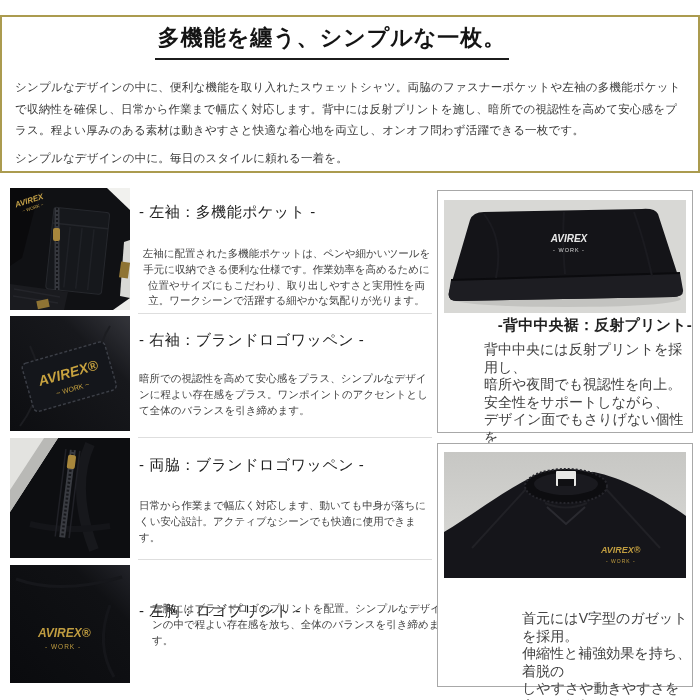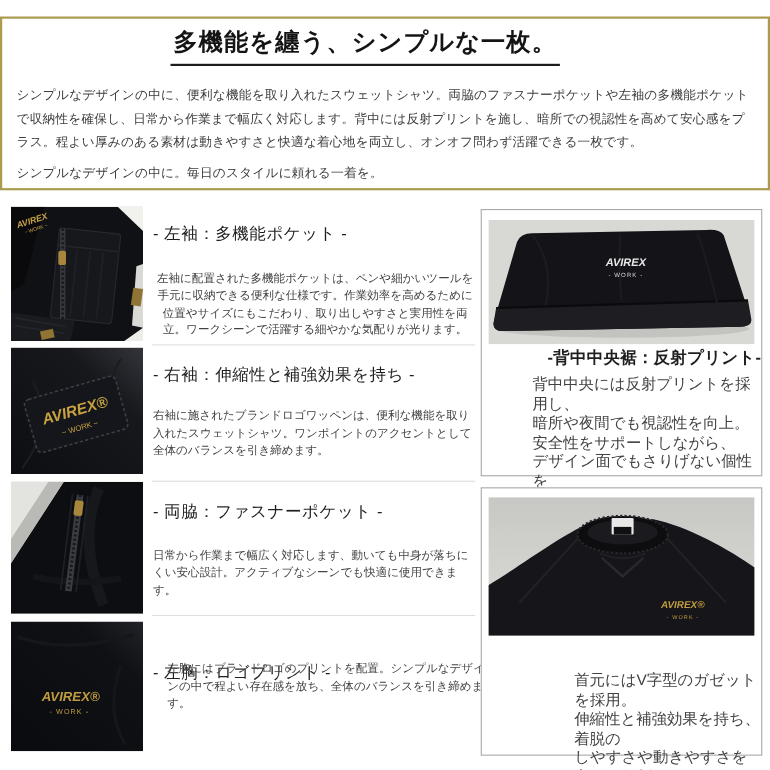--- a/index.html
+++ b/index.html
@@ -158,25 +158,25 @@
       <text x="28" y="72" font-size="12" font-weight="bold" font-style="italic" fill="#bf9c40">AVIREX®</text>
       <text x="35" y="84" font-size="6.5" letter-spacing="1" fill="#bf9c40">- WORK -</text>
     </g>
   </svg>
 </figure>
 
 <h2 class="feat-h fh1">- 左袖：多機能ポケット -</h2>
 <p class="feat-b fb1">左袖に配置された多機能ポケットは、ペンや細かいツールを手元に収納できる便利な仕様です。作業効率を高めるために位置やサイズにもこだわり、取り出しやすさと実用性を両立。ワークシーンで活躍する細やかな気配りが光ります。</p>
 <div class="divider dv1"></div>
 
-<h2 class="feat-h fh2">- 右袖：伸縮性と補強効果を持ち -</h2>
-<p class="feat-b fb2">右袖に施されたブランドロゴワッペンは、便利な機能を取り入れたスウェットシャツ。ワンポイントのアクセントとして全体のバランスを引き締めます。</p>
+<h2 class="feat-h fh2">- 右袖：ブランドロゴワッペン -</h2>
+<p class="feat-b fb2">暗所での視認性を高めて安心感をプラス、シンプルなデザインに程よい存在感をプラス。ワンポイントのアクセントとして全体のバランスを引き締めます。</p>
 <div class="divider dv2"></div>
 
-<h2 class="feat-h fh3">- 両脇：ファスナーポケット -</h2>
+<h2 class="feat-h fh3">- 両脇：ブランドロゴワッペン -</h2>
 <p class="feat-b fb3">日常から作業まで幅広く対応します、動いても中身が落ちにくい安心設計。アクティブなシーンでも快適に使用できます。</p>
 <div class="divider dv3"></div>
 
 <h2 class="feat-h fh4">- 左胸：ロゴプリント -</h2>
 <p class="feat-b fb4">左胸にはブランドロゴのプリントを配置。シンプルなデザインの中で程よい存在感を放ち、全体のバランスを引き締めます。</p>
 
 <div class="rbox rb1">
   <figure>
     <svg viewBox="0 0 242 113" preserveAspectRatio="none">
       <rect width="242" height="113" fill="#d8d8d5"></rect>

